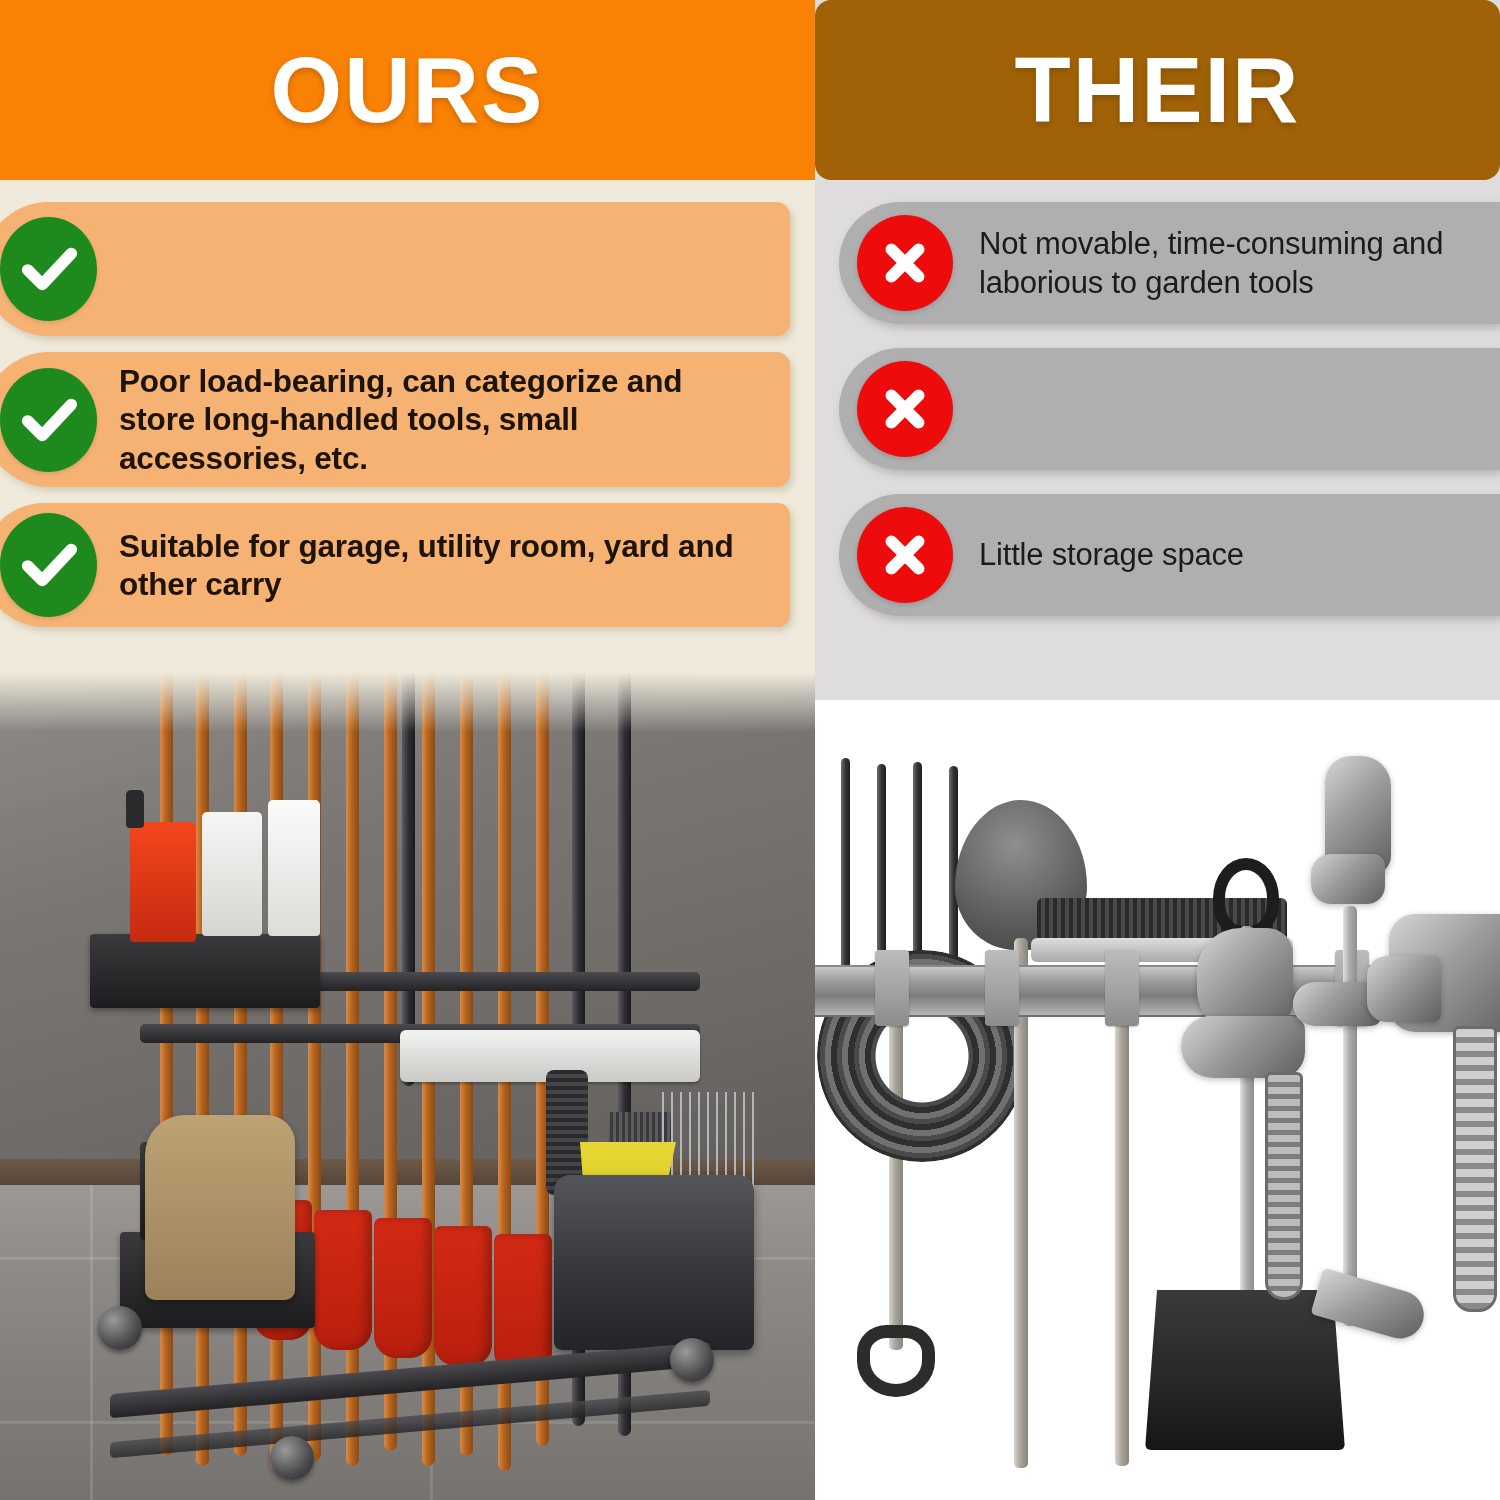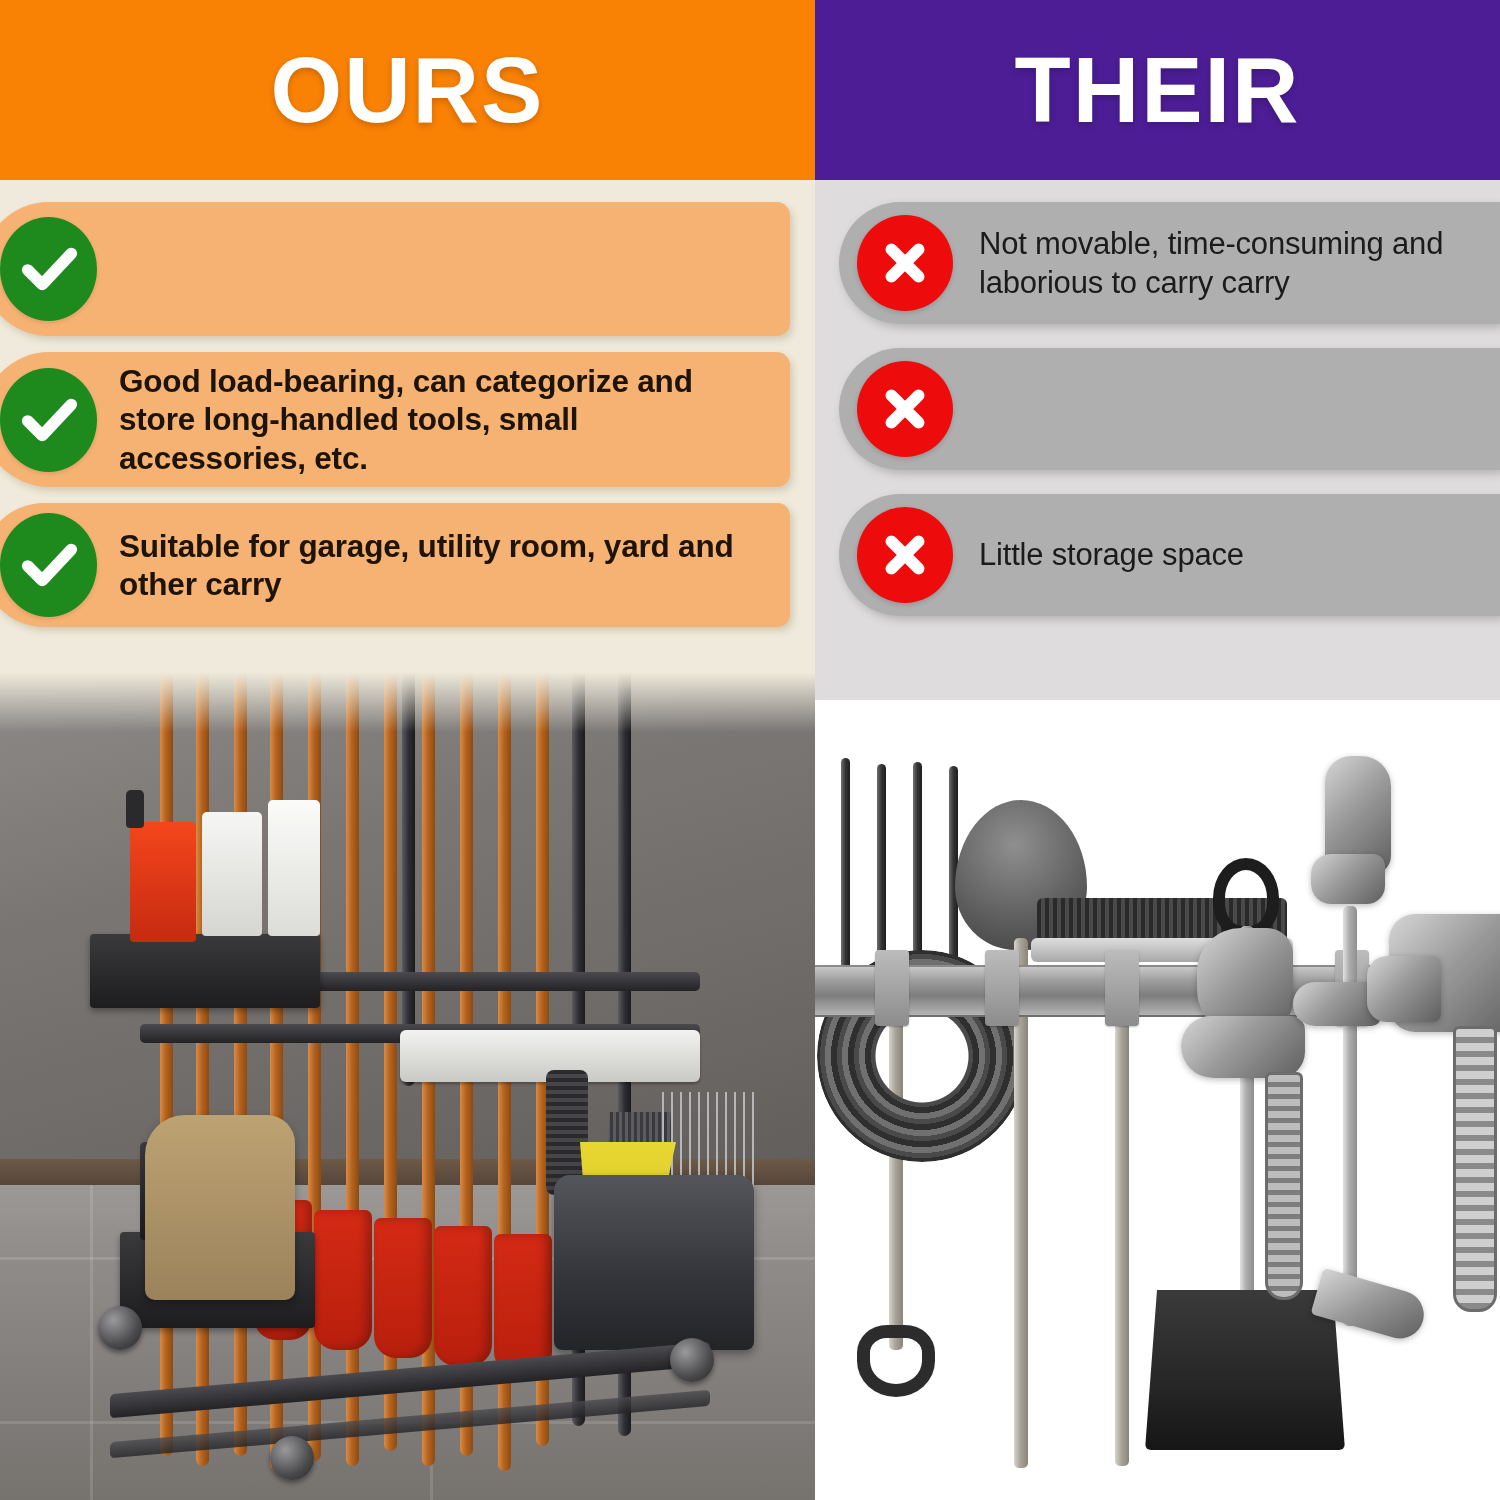--- a/index.html
+++ b/index.html
@@ -15,21 +15,21 @@
   .col { position:relative; height:1500px; overflow:hidden; }
   .col-left  { width:815px; background:#EFEADB; }
   .col-right { width:685px; background:#DEDCDC; }
 
   
   .header {
     height:180px; display:flex; align-items:center; justify-content:center;
     position:relative; z-index:5;
   }
   .header-ours  { background:#F98104; }
-  .header-their { background:#4c1d95; }
+  .header-their { background:#a16207;border-radius:16px; }
   .header-title {
     color:#ffffff; font-weight:bold; letter-spacing:2px;
     text-shadow:0 3px 6px rgba(0,0,0,.18);
     line-height:1;
   }
   .header-ours  .header-title { font-size:92px; }
   .header-their .header-title { font-size:92px; }
 
   
   .features-left {
@@ -284,21 +284,21 @@
           </svg>
         </div>
       </div>
 
       <div class="pill-left">
         <div class="icon-ok">
           <svg viewBox="0 0 64 64" aria-hidden="true">
             <path d="M10 33 L25 48 L55 16" fill="none" stroke="#ffffff" stroke-width="12" stroke-linecap="round" stroke-linejoin="round"></path>
           </svg>
         </div>
-        <div class="pill-left-text">Good load-bearing, can categorize and store long-handled tools, small accessories, etc.</div>
+        <div class="pill-left-text">Poor load-bearing, can categorize and store long-handled tools, small accessories, etc.</div>
       </div>
 
       <div class="pill-left">
         <div class="icon-ok">
           <svg viewBox="0 0 64 64" aria-hidden="true">
             <path d="M10 33 L25 48 L55 16" fill="none" stroke="#ffffff" stroke-width="12" stroke-linecap="round" stroke-linejoin="round"></path>
           </svg>
         </div>
         <div class="pill-left-text">Suitable for garage, utility room, yard and other carry</div>
       </div>
@@ -389,21 +389,21 @@
     </div>
 
     <div class="features-right">
 
       <div class="pill-right">
         <div class="icon-no">
           <svg viewBox="0 0 64 64" aria-hidden="true">
             <path d="M17 17 L47 47 M47 17 L17 47" fill="none" stroke="#ffffff" stroke-width="13" stroke-linecap="round"></path>
           </svg>
         </div>
-        <div class="pill-right-text">Not movable, time-consuming and laborious to carry carry</div>
+        <div class="pill-right-text">Not movable, time-consuming and laborious to garden tools</div>
       </div>
 
       <div class="pill-right">
         <div class="icon-no">
           <svg viewBox="0 0 64 64" aria-hidden="true">
             <path d="M17 17 L47 47 M47 17 L17 47" fill="none" stroke="#ffffff" stroke-width="13" stroke-linecap="round"></path>
           </svg>
         </div>
       </div>
 

